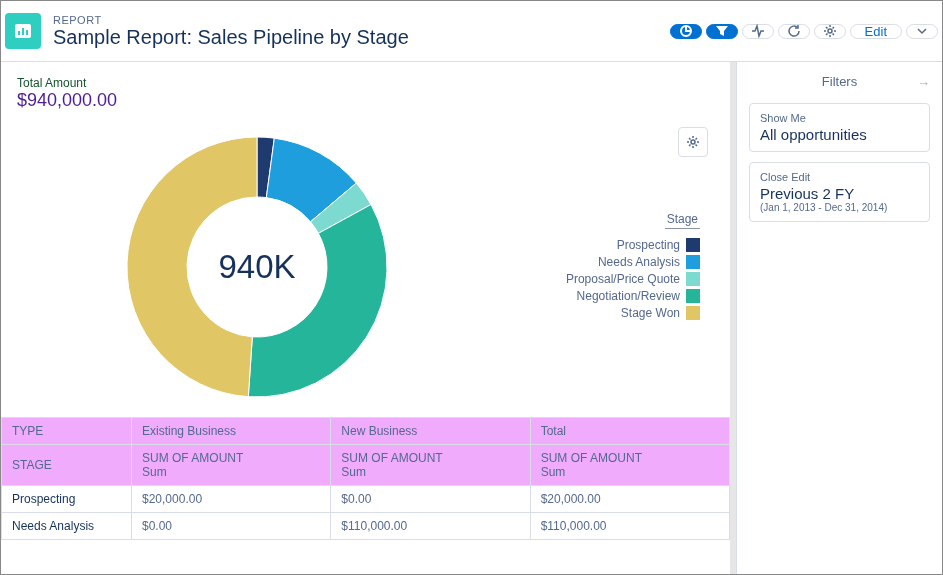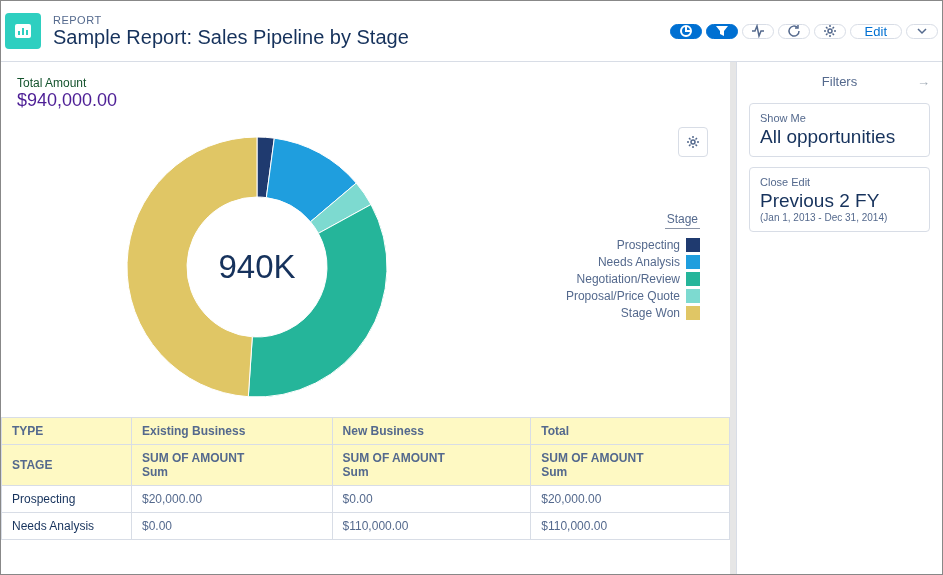--- a/index.html
+++ b/index.html
@@ -68,21 +68,21 @@
   display: flex; align-items: center; justify-content: center;
   font-size: 33px; color: #16325c;
 }
 .legend { margin-left: 30px; text-align: right; font-size: 12px; color: #54698d; flex:1; padding-right:14px;}
 .legend-title { border-bottom: 1px solid #8a94a6; display: inline-block; padding: 0 2px 2px; margin-bottom: 6px; }
 .legend-row { display: flex; justify-content: flex-end; align-items: center; gap: 6px; margin: 3px 0; }
 .legend-swatch { width: 14px; height: 14px; display: inline-block; }
 
 .table { width: 100%; border-collapse: collapse; font-size: 12px; color: #54698d; }
 .table th, .table td { border: 1px solid #d8dde6; padding: 6px 10px; text-align: left; }
-.table th { font-weight: 700; background: #fef9c3; }
+.table th { font-weight: 400; background: #f0abfc; }
 .type-col { text-align: right; width: 130px; color:#54698d; }
 .num { text-align: right; }
 .subhead { color:#54698d; }
 .rowlabel { color:#16325c; }
 
 .filters {
   width: 206px;
   padding: 12px;
   border-left: 1px solid #d8dde6;
 }
@@ -93,21 +93,21 @@
   color: #54698d;
 }
 .filters-arrow { position: absolute; right: 0; color: #9faab5; }
 .filter-card {
   border: 1px solid #d8dde6;
   border-radius: 4px;
   padding: 8px 10px;
   margin-bottom: 10px;
 }
 .filter-label { font-size: 11px; color: #54698d; margin-bottom: 2px; }
-.filter-value { font-size: 19px; color: #16325c; }
+.filter-value { font-size: 15px; color: #16325c; }
 .filter-sub { font-size: 10px; color: #54698d; }
 </style>
 </head>
 <body>
 
 <div class="header">
   <div class="header-icon">
     <svg width="20" height="20" viewBox="0 0 20 20">
         <rect x="2" y="3" width="16" height="14" rx="2" fill="#fff"></rect>
         <rect x="5" y="10" width="2" height="4" fill="#2ecfc0"></rect>
@@ -187,26 +187,26 @@
           <div id="legend-rows">
               <div class="legend-row">
                 <span>Prospecting</span>
                 <span class="legend-swatch" style="background: rgb(31, 58, 111);"></span>
               </div>
               <div class="legend-row">
                 <span>Needs Analysis</span>
                 <span class="legend-swatch" style="background: rgb(31, 158, 222);"></span>
               </div>
               <div class="legend-row">
+                <span>Proposal/Price Quote</span>
+                <span class="legend-swatch" style="background: rgb(125, 218, 208);"></span>
+              </div>
+              <div class="legend-row">
                 <span>Negotiation/Review</span>
                 <span class="legend-swatch" style="background: rgb(37, 181, 154);"></span>
-              </div>
-              <div class="legend-row">
-                <span>Proposal/Price Quote</span>
-                <span class="legend-swatch" style="background: rgb(125, 218, 208);"></span>
               </div>
               <div class="legend-row">
                 <span>Stage Won</span>
                 <span class="legend-swatch" style="background: rgb(224, 198, 101);"></span>
               </div>
             </div>
         </div>
       </div>
     </div>
 

